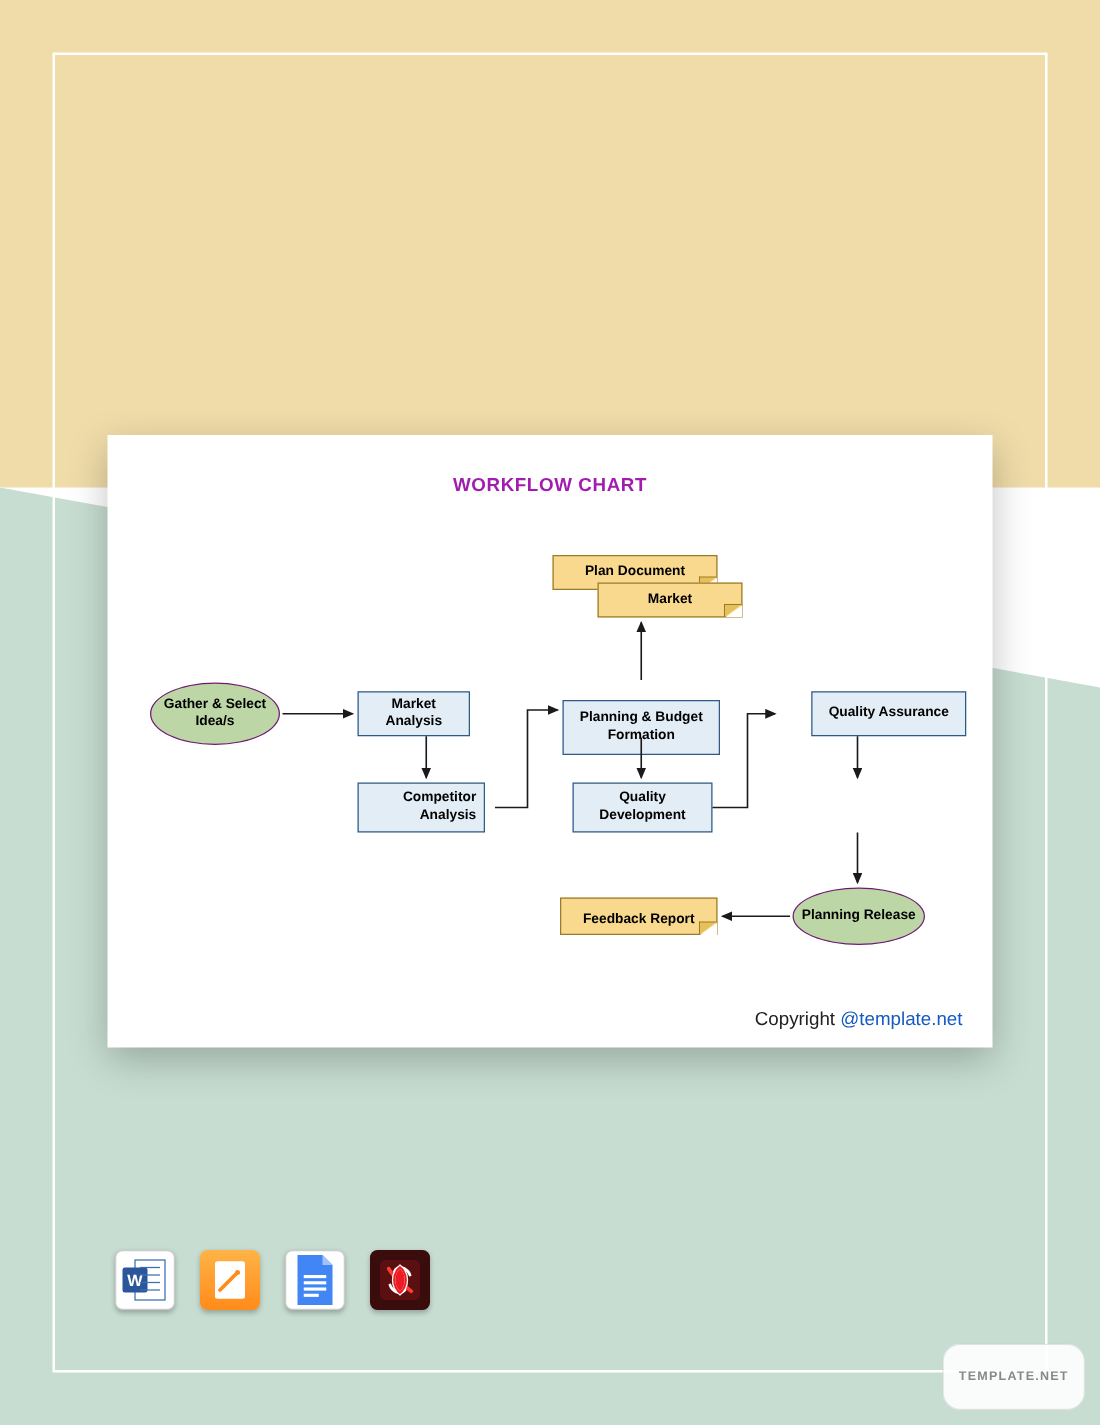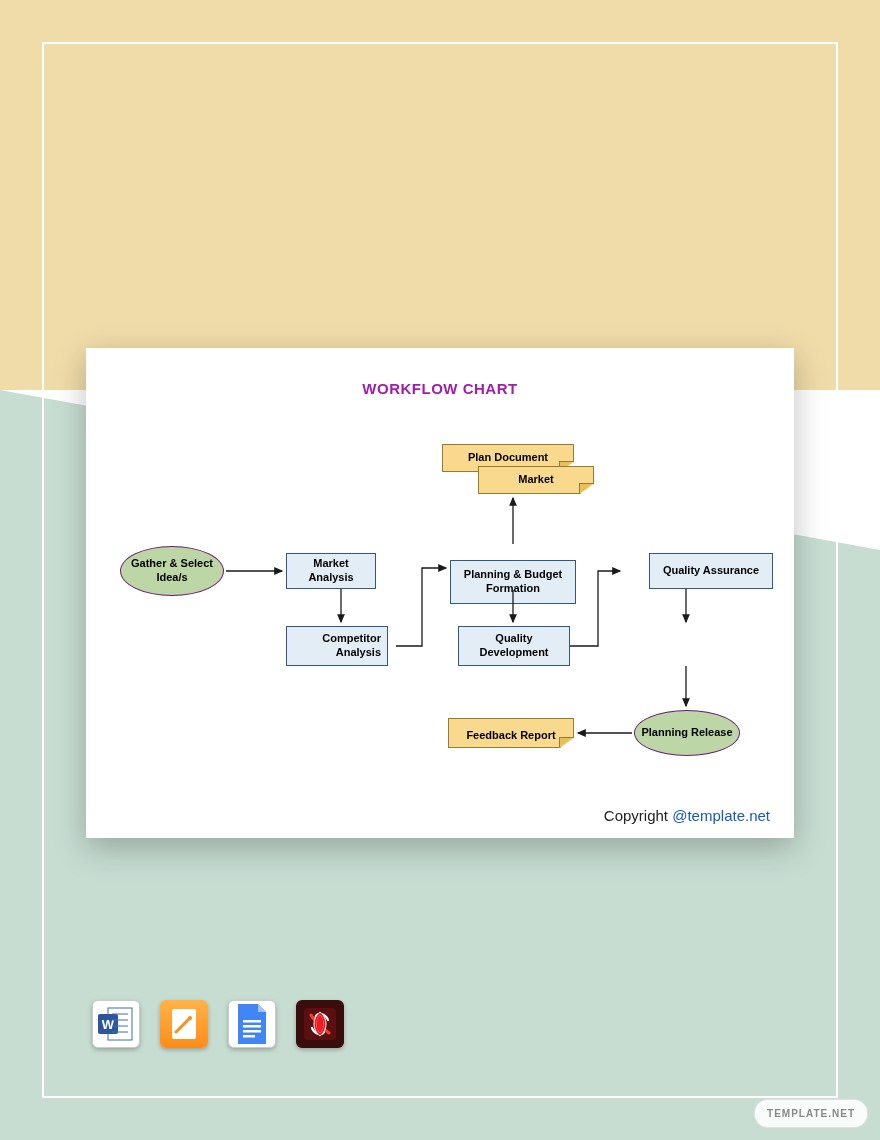--- a/index.html
+++ b/index.html
@@ -20,21 +20,21 @@
   .note::before { content:""; position:absolute; right:-1px; bottom:-1px; width:14px; height:10px; background:#e6c15a; clip-path: polygon(0 100%, 0 0, 100% 0); border-top:1px solid #9a7a2d; border-left:1px solid #9a7a2d; }
   .copyright { position:absolute; right:24px; bottom:14px; font-size:15px; color:#222; }
   .copyright a { color:#1559c2; text-decoration:none; }
   svg.arrows { position:absolute; left:0; top:0; width:100%; height:100%; pointer-events:none; }
   .icons { position:absolute; left:92px; top:1000px; display:flex; gap:20px; }
   .app-icon { width:48px; height:48px; border-radius:6px; display:flex; align-items:center; justify-content:center; box-shadow:0 2px 4px rgba(0,0,0,.25); }
   .word-icon { background:#fff; border:1px solid #ccc; }
   .pages-icon { background:linear-gradient(#ffb347,#ff8c1a); }
   .gdoc-icon { background:#fff; border:1px solid #ccc; }
   .pdf-icon { background:#3a0c0c; }
-  .watermark { position:absolute; right:12px; bottom:12px; background:rgba(255,255,255,.9); border:1px solid rgba(0,0,0,.1); border-radius:14px; padding:8px 12px; font-size:10px; letter-spacing:1px; color:#888; font-weight:600; }
+  .watermark { position:absolute; right:12px; bottom:12px; background:rgba(255,255,255,.9); border:1px solid rgba(0,0,0,.1); border-radius:14px; padding:20px 12px; font-size:10px; letter-spacing:1px; color:#888; font-weight:600; }
 </style>
 </head>
 <body>
 
 <div class="stage">
   <div class="bg-top"></div>
   <div class="bg-bot"></div>
   <div class="frame"></div>
 
   <div class="card">

